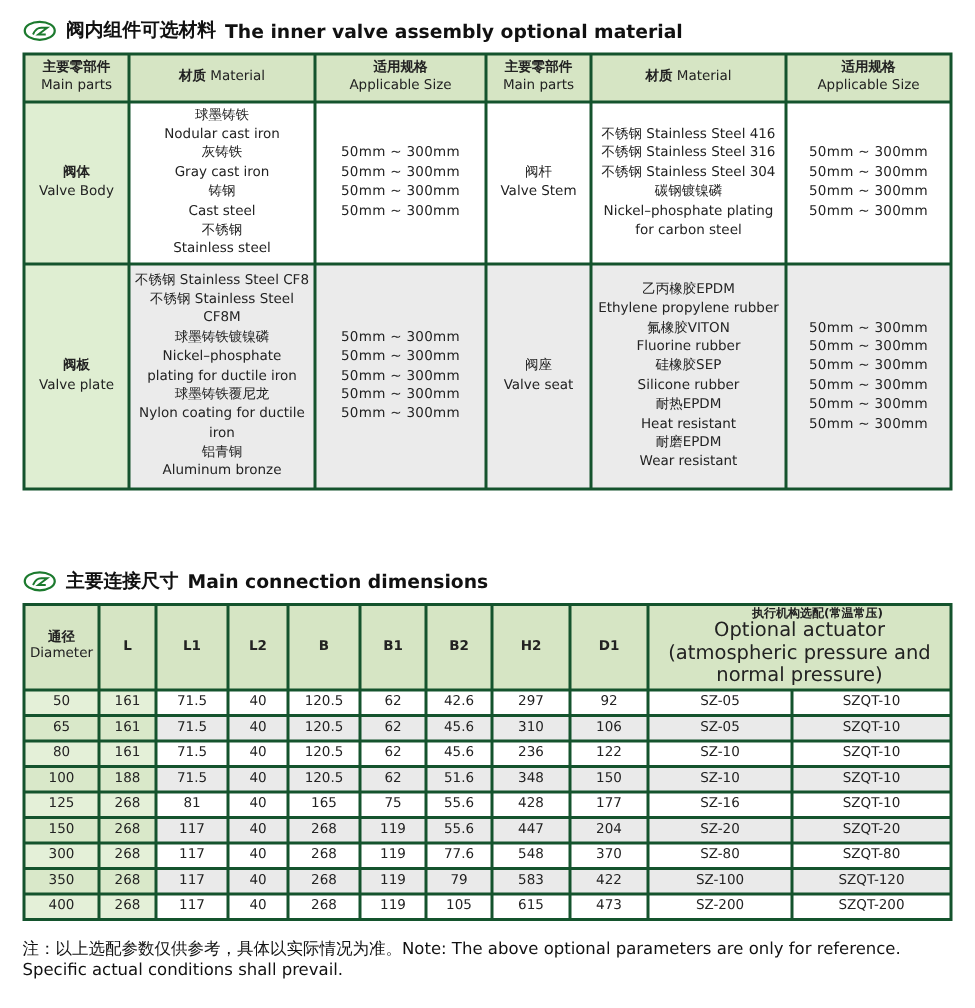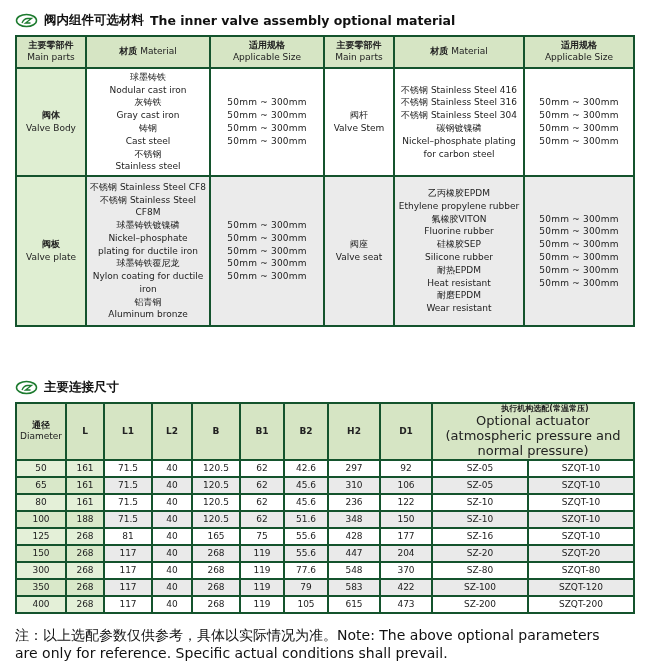--- a/index.html
+++ b/index.html
@@ -33,21 +33,21 @@
   
   .dim-table{width:620px;font-size:9px;}
   .dim-table th{background:#d6e5c4;height:34px;font-weight:bold;line-height:1.25;}
   .dim-table th .en-small{font-weight:normal;font-size:13px;display:block;line-height:1.15;}
   .dim-table th .zh-small{font-size:8px;display:block;margin-left:24px;}
   .dim-table td{height:15px;background:#ffffff;}
   .dim-table td.green{background:#e4f0d8;}
   .dim-table tr.stripe td{background:#eaeaea;}
   .dim-table tr.stripe td.green{background:#d9e8c9;}
   
-  .note{font-size:14px;color:#111;margin-top:12px;line-height:1.3;}
+  .note{font-size:11px;color:#111;margin-top:12px;line-height:1.3;}
   .spacer{height:48px;}
 </style>
 </head>
 <body>
 
 <div class="page">
 
   <div class="section-title">
     <svg class="logo" width="23" height="15" viewBox="0 0 46 30">
       <ellipse cx="23" cy="15" rx="20" ry="12" fill="none" stroke="#1c7a2e" stroke-width="3"></ellipse>
@@ -169,20 +169,21 @@
     </table>
 
   <div class="spacer"></div>
 
   <div class="section-title">
     <svg class="logo" width="23" height="15" viewBox="0 0 46 30">
       <ellipse cx="23" cy="15" rx="20" ry="12" fill="none" stroke="#1c7a2e" stroke-width="3"></ellipse>
       <path d="M14 20c4-9 8-9 11-9h8l-12 9h10" fill="none" stroke="#1c7a2e" stroke-width="2.6"></path>
     </svg>
     <span>主要连接尺寸</span>
+    <span>Main connection dimensions</span>
   </div>
 
   <table class="dim-table">
     <colgroup>
       <col style="width:48px">
         <col style="width:36px">
         <col style="width:46px">
         <col style="width:38px">
       <col style="width:46px">
         <col style="width:42px">

